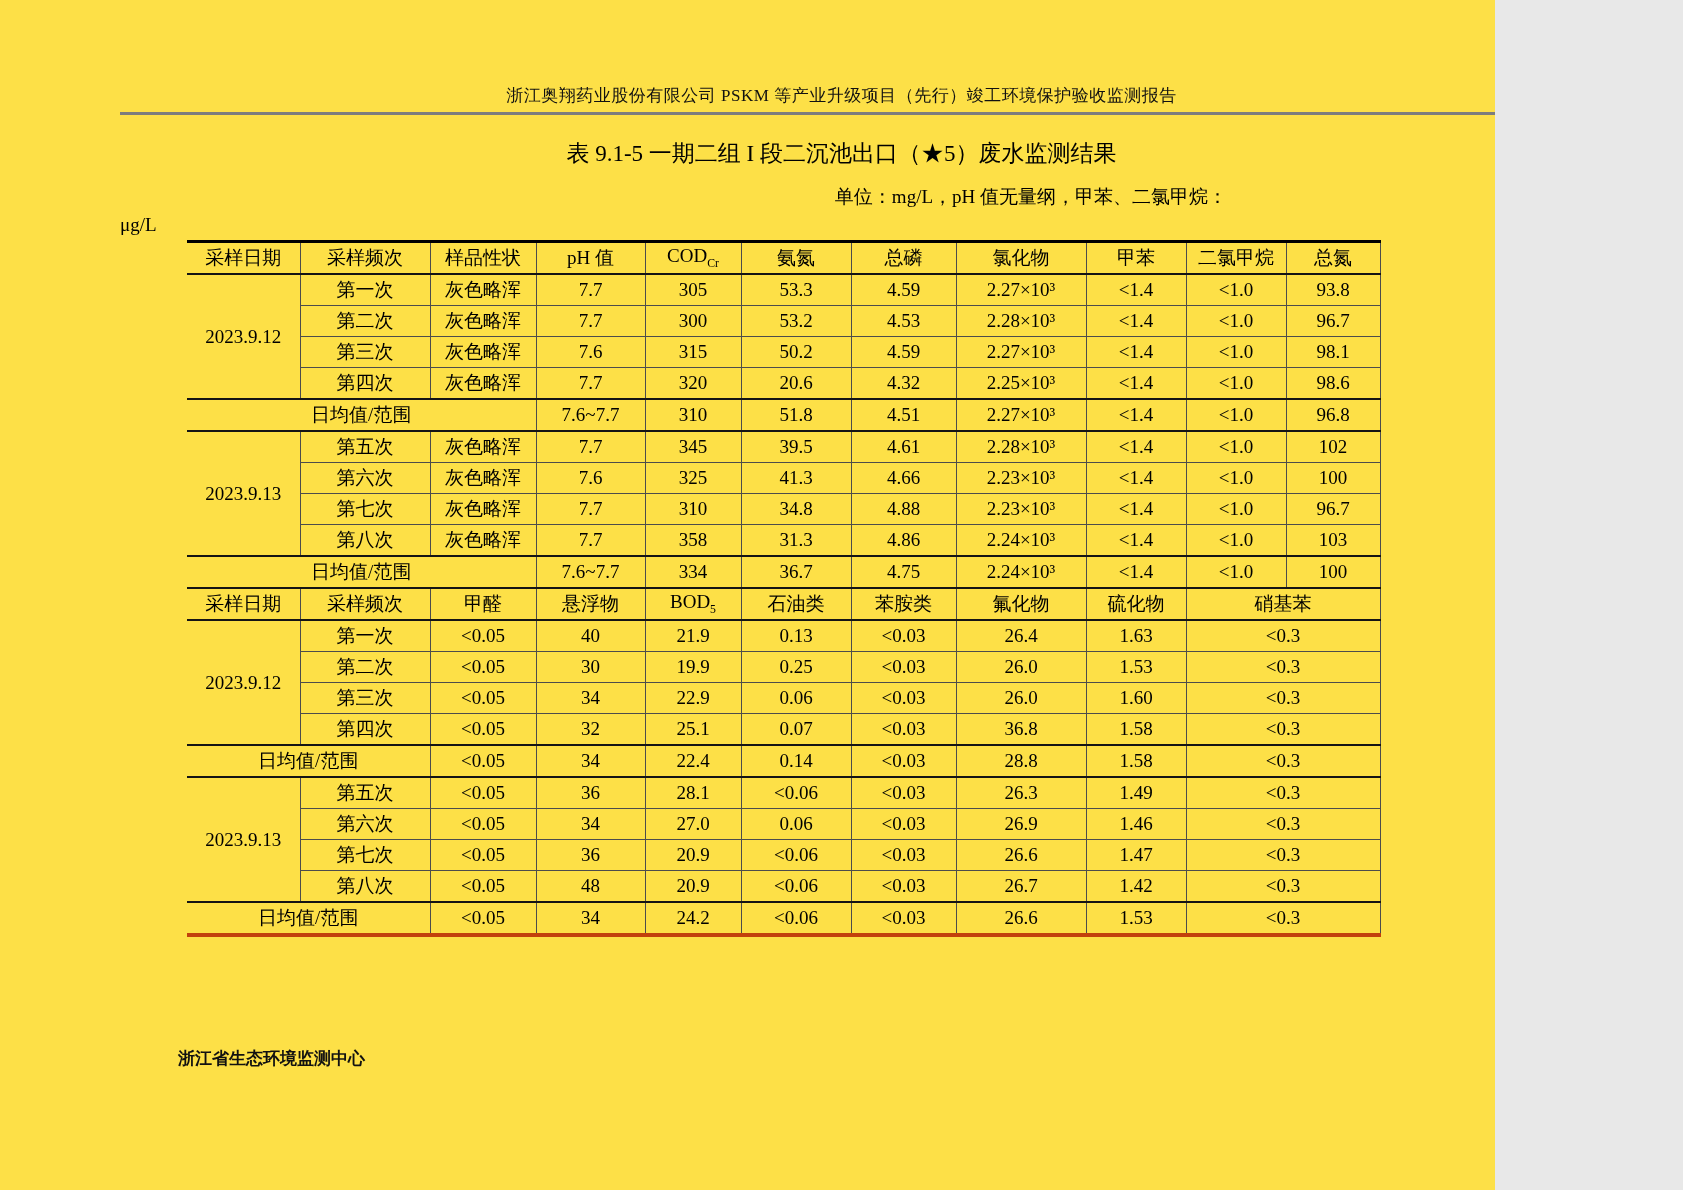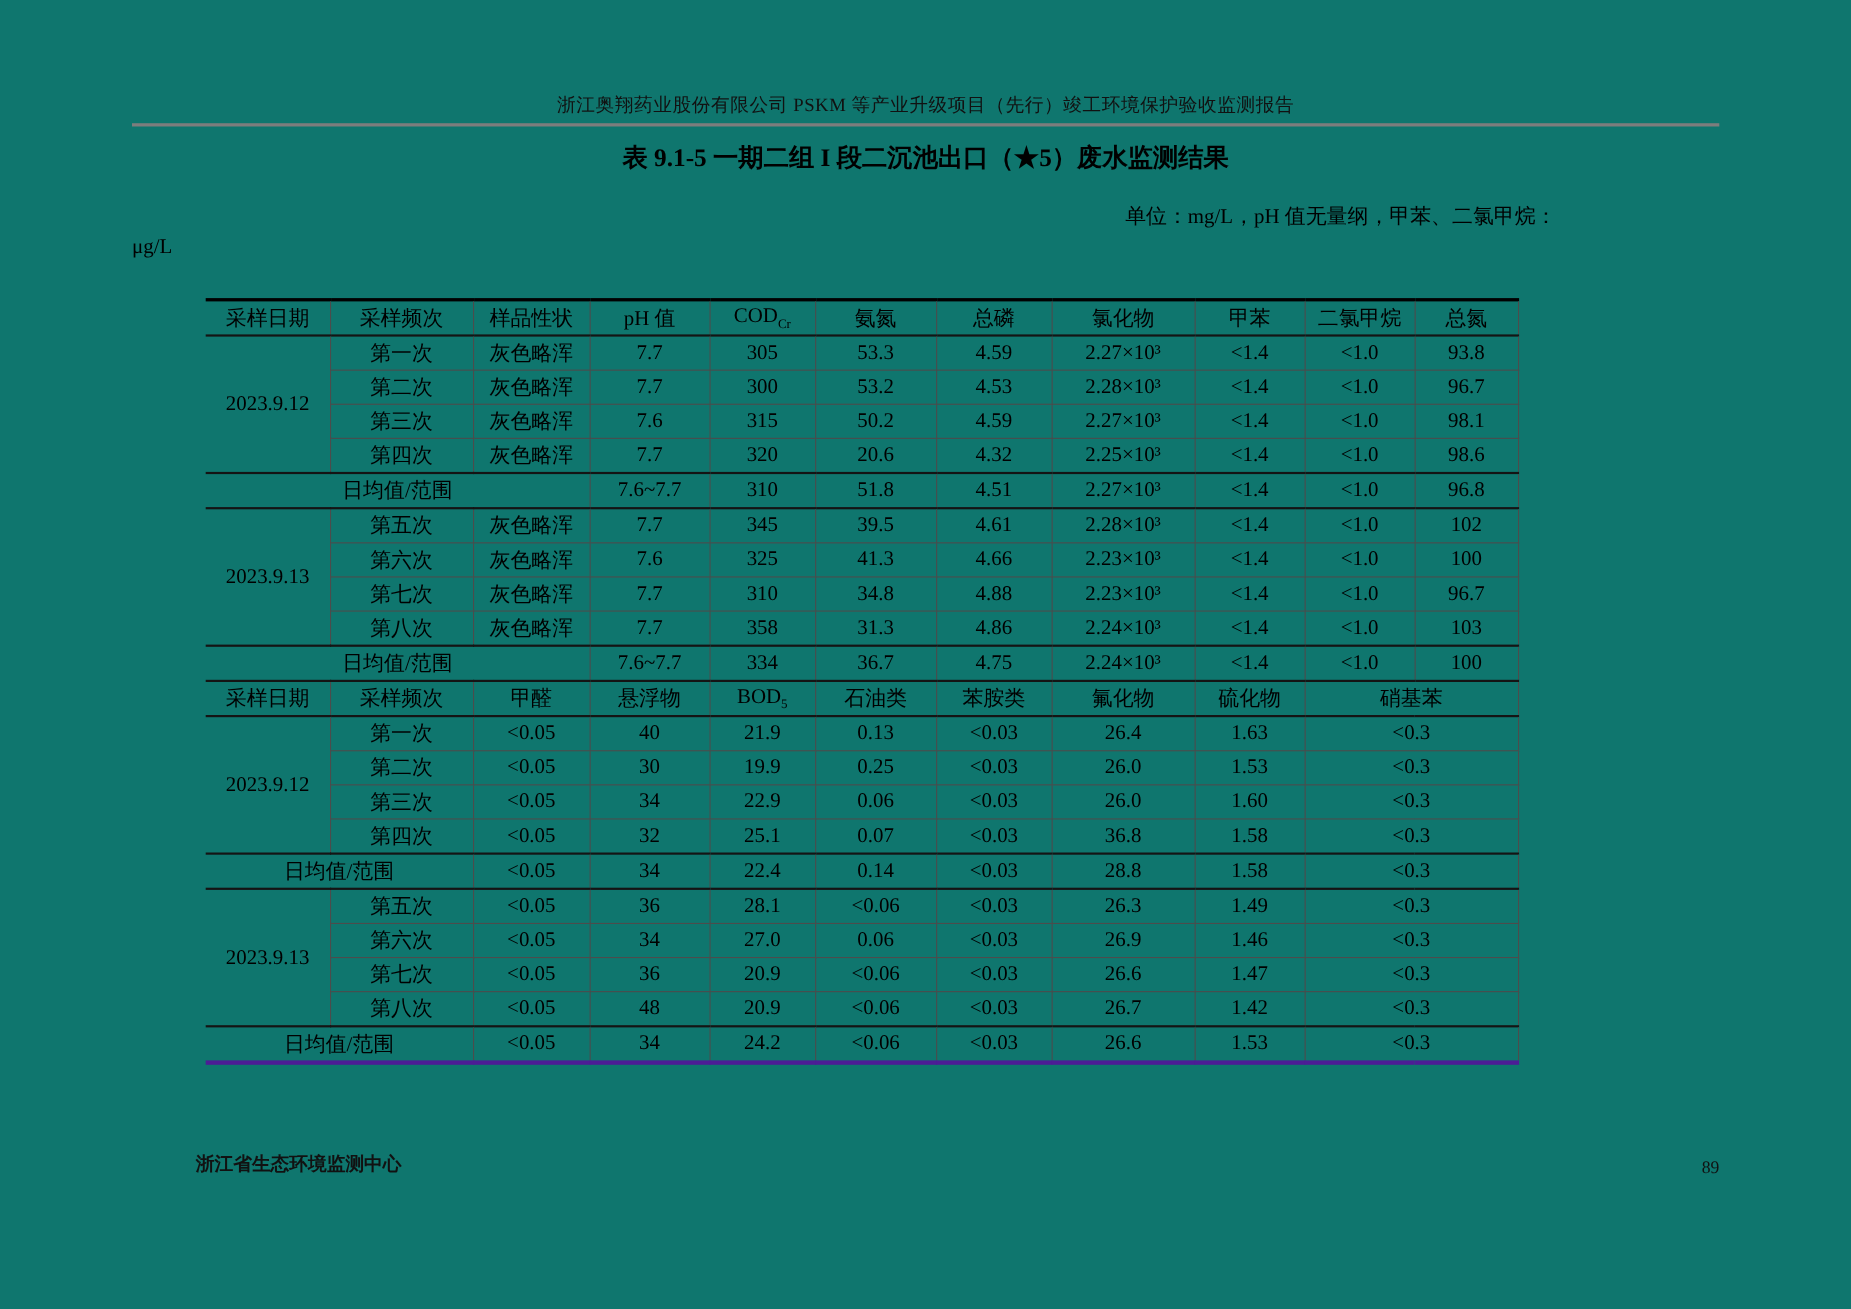--- a/index.html
+++ b/index.html
@@ -1,52 +1,51 @@
 <!DOCTYPE html>
 <html><head>
 <meta charset="utf-8">
 <style>
   html,body { margin:0; padding:0; background:#e8e8e8; }
   .page {
     position:relative;
-    width:1683px; height:1190px;
-    background:#0f766e;
+    width:1495px; height:1190px;
+    background:#fde047;
     font-family:"Liberation Serif","DejaVu Serif",serif;
     color:#000;
     overflow:hidden;
   }
   .doc-header-text {
     position:absolute; top:84px; left:120px; width:1443px;
     text-align:center; font-size:17px; letter-spacing:0.5px;
     color:#111;
   }
   .doc-header-rule {
     position:absolute; top:112px; left:120px; width:1443px; height:3px;
     background:#7d7d7d;
   }
   .table-title {
-    position:absolute; top:128px; left:120px; width:1443px; margin:0;
-    text-align:center; font-size:23px; font-weight:bold; color:#000;
+    position:absolute; top:138px; left:120px; width:1443px; margin:0;
+    text-align:center; font-size:23px; font-weight:normal; color:#000;
   }
   .unit-note-1 {
     position:absolute; top:184px; right:268px;
     font-size:19px; color:#000; white-space:nowrap;margin-left:18px;
   }
   .unit-note-2 {
     position:absolute; top:214px; left:120px; width:1443px;
     text-align:left; font-size:19px; color:#000;
   }
   table.data-table {
     position:absolute; top:240px; left:187px;
     width:1193px; table-layout:fixed;
     border-collapse:collapse;
     border-top:3px solid #000;
-    border-bottom:4px solid #4c1d95;
+    border-bottom:4px solid #c2410c;
     border-left:hidden;
-    margin-top:31px;
   }
   table.data-table th, table.data-table td {
     border:1px solid #4c4c4c;
     height:30px; padding:0 2px;
     text-align:center; vertical-align:middle;
     font-size:19px; font-weight:normal;
     overflow:hidden; white-space:nowrap;
   }
   tr.section-header th { border-bottom:2px solid #141414; }
   tr.first-section-header th { border-top:3px solid #000; }

